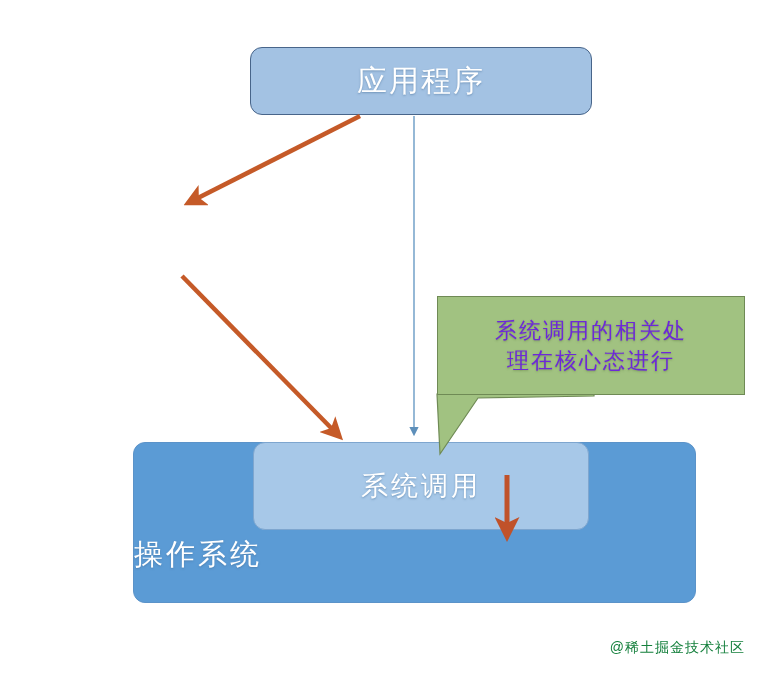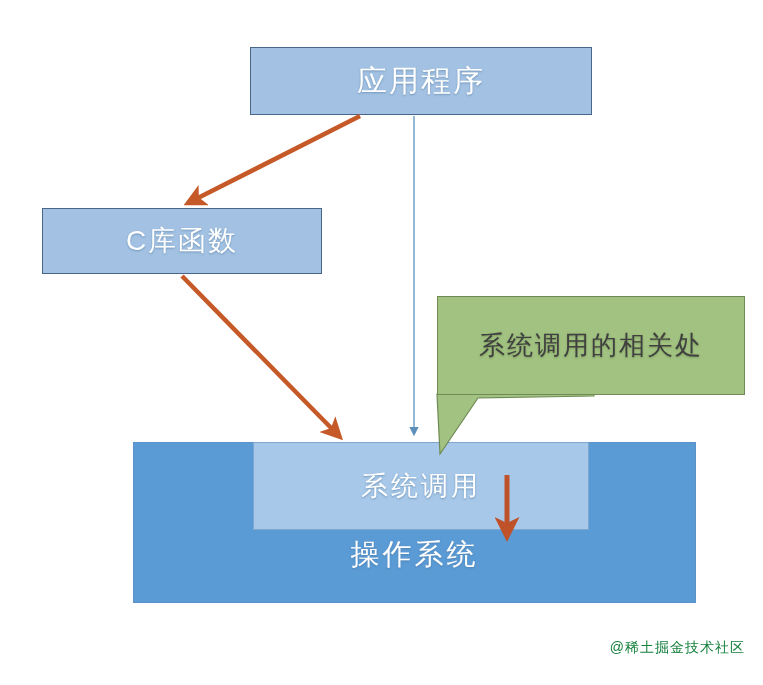--- a/index.html
+++ b/index.html
@@ -20,20 +20,21 @@
   .box {
     position: absolute;
     box-sizing: border-box;
     display: flex;
     align-items: center;
     justify-content: center;
     color: #ffffff;
     text-shadow: 0 1px 2px rgba(70,110,150,0.55);
     letter-spacing: 2px;
     user-select: none;
+    border-radius: 12px;
   }
   #box-app {
     left: 250px;
     top: 47px;
     width: 342px;
     height: 68px;
     background: #a3c2e3;
     border: 1px solid #48658a;
     font-size: 30px;
   }
@@ -47,21 +48,21 @@
     font-size: 28px;
   }
   #box-os {
     left: 133px;
     top: 442px;
     width: 563px;
     height: 161px;
     background: #5b9bd5;
     border: 1px solid #5b93c9;
     align-items: flex-start;
-    justify-content: center;
+    justify-content: flex-start;
     font-size: 29px;
   }
   #box-os .os-label {
     margin-top: 92px;
     letter-spacing: 3px;
   }
   #box-syscall {
     left: 253px;
     top: 442px;
     width: 336px;
@@ -79,23 +80,23 @@
     height: 99px;
     box-sizing: border-box;
     background: #a1c281;
     border: 1px solid #6f8a55;
     display: flex;
     align-items: center;
     justify-content: center;
     z-index: 4;
   }
   #callout .callout-text {
-    color: #404040;
+    color: #6d28d9;
     text-shadow: 0 1px 2px rgba(90,120,60,0.5);
-    font-size: 26px;
+    font-size: 22px;
     line-height: 1.32;
     text-align: center;
     letter-spacing: 2px;
     padding: 0 14px;
     user-select: none;
   }
   #callout-tail {
     position: absolute;
     left: 420px;
     top: 388px;
@@ -163,28 +164,26 @@
   </div>
 
   <div class="box" id="box-syscall">
     <span>系统调用</span>
   </div>
 
   <div class="box" id="box-app">
     <span>应用程序</span>
   </div>
 
-  <div class="box" id="box-clib">
-    <span>C库函数</span>
-  </div>
 
   <svg id="callout-tail" viewBox="0 0 180 70">
     <polygon points="20,66 17,6 130,2 174,0 174,8 58,10" fill="#a1c281" stroke="#6f8a55" stroke-width="1.2"></polygon>
   </svg>
 
   <div id="callout">
     <div class="callout-text">
       <div>系统调用的相关处</div>
+      <div>理在核心态进行</div>
     </div>
   </div>
 
   <div id="watermark">@稀土掘金技术社区</div>
 </div>
 
 </body></html>

